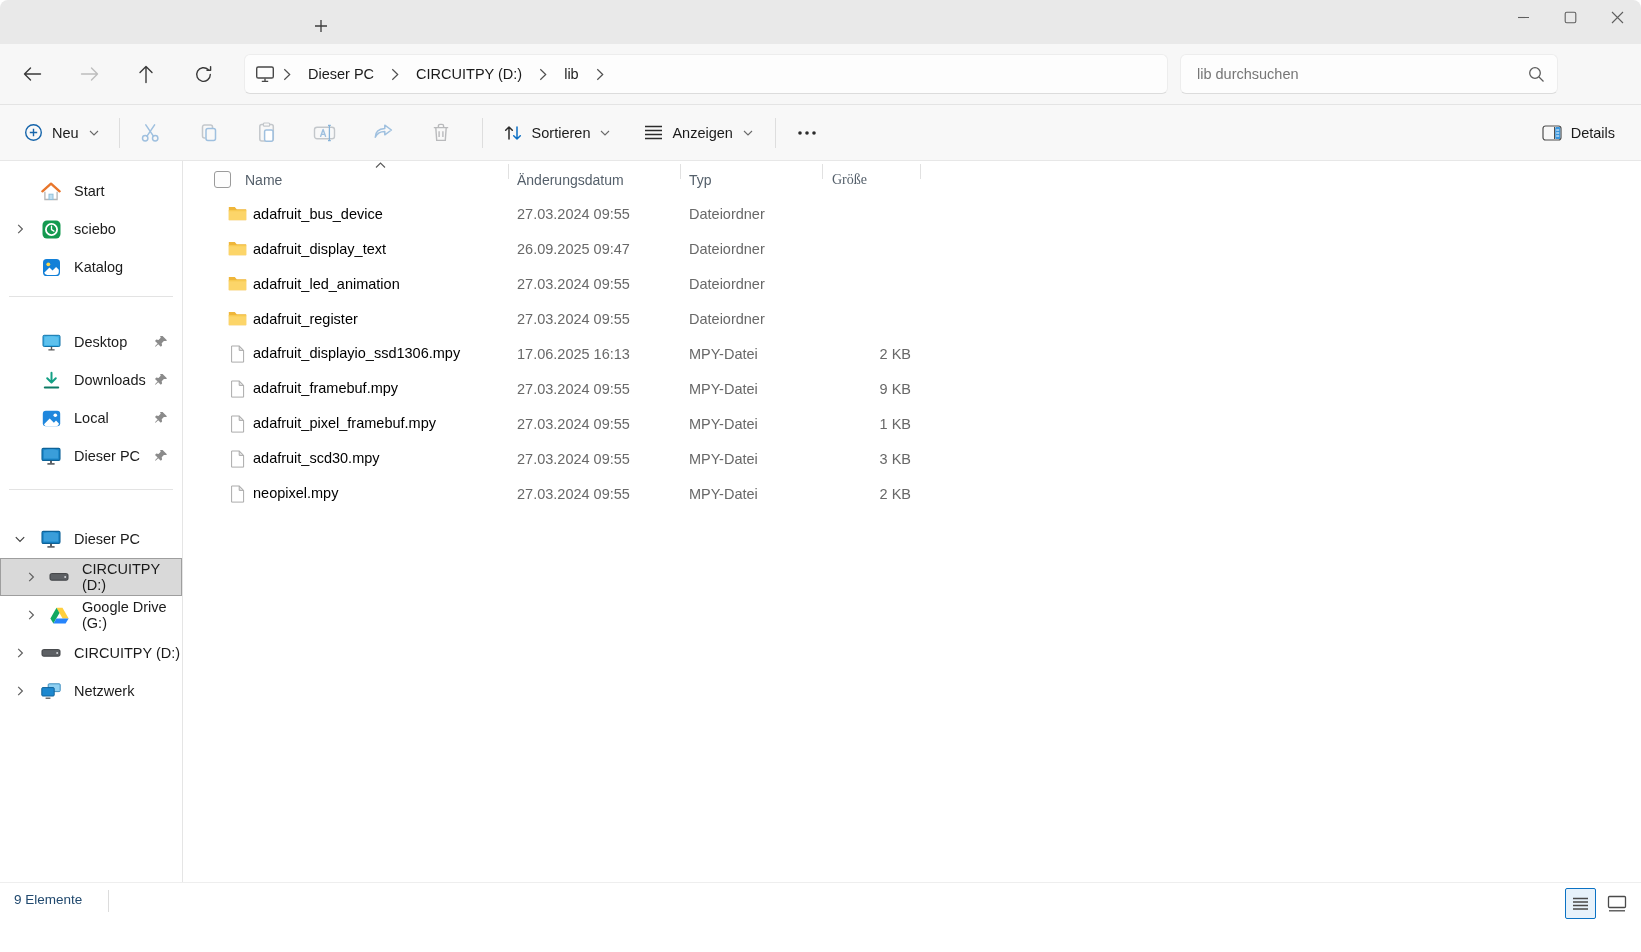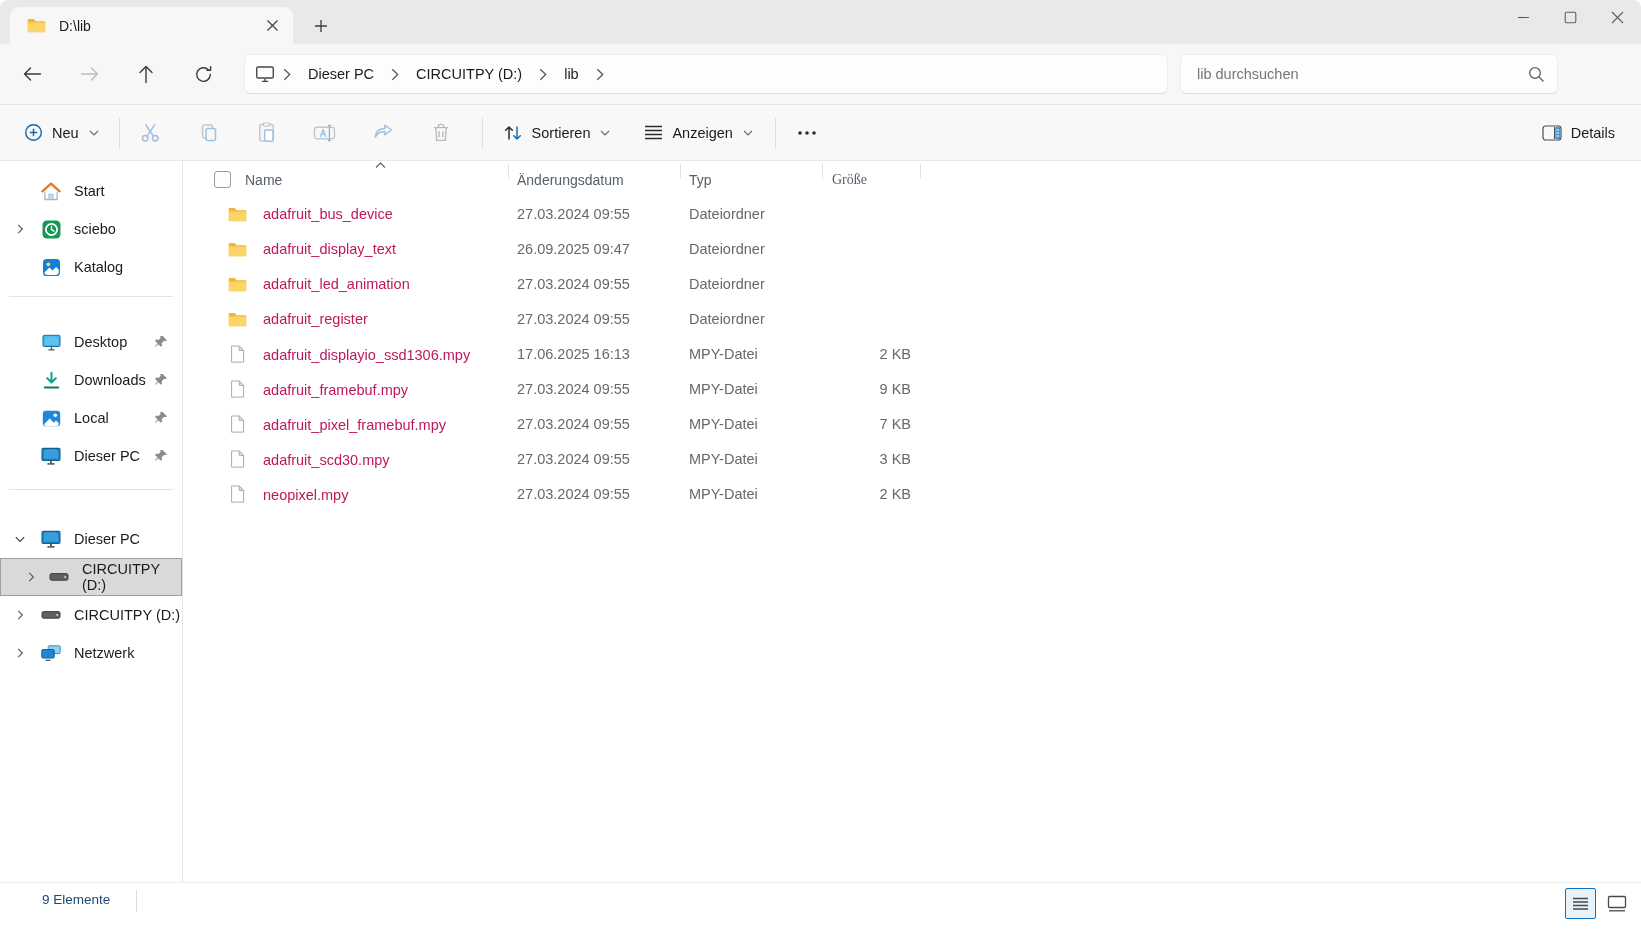--- a/index.html
+++ b/index.html
@@ -61,56 +61,41 @@
   .grid-row { display:grid; grid-template-columns:325px 172px 142px 98px; align-items:center; }
   .list-header { height:33px; position:relative; font-size:14px; color:#55606b; }
   .hdr-name { display:flex; align-items:center; padding-left:31px; gap:14px; height:100%; }
   .checkbox { width:17px; height:17px; border:1px solid #9b9b9b; border-radius:3px; background:#fdfdfd; }
   .hdr-cell { padding-left:9px; }
   .hdr-size { padding-left:10px;font-family:Liberation Serif, serif; }
   .hdr-sep { position:absolute; top:1px; width:1px; height:15px; background:#e1e1e1; }
   .sort-caret { position:absolute; left:192px; top:-1px; display:flex; }
   .rows { }
   .file-row { height:35px; font-size:14.5px; border-radius:4px; }
-  .cell-name { display:flex; align-items:flex-end; padding-left:45px; gap:16px; color:#be185d; white-space:nowrap; }
+  .cell-name { display:flex; align-items:flex-start; padding-left:45px; gap:6px; color:#000000; white-space:nowrap; }
   .cell-name .row-icon { flex:none; display:flex; width:19px; justify-content:center; }
   .cell-dim { padding-left:9px; color:#686868; white-space:nowrap; }
   .cell-size { text-align:right; padding-right:9px; color:#686868; white-space:nowrap; }
 
   
   .statusbar { flex:none; height:70px; border-top:1px solid #eeeeee; position:relative; padding:9px 16px 0 14px;
                display:flex; align-items:flex-start; background:#fff; }
-  .status-count { font-size:13.5px; color:#21496e;margin-left:28px; }
+  .status-count { font-size:13.5px; color:#21496e; }
   .status-sep { width:1px; height:22px; background:#dcdcdc; margin-left:26px; margin-top:-2px; }
   .view-toggles { position:absolute; right:14px; top:5px; display:flex; align-items:center; gap:11px; }
   .vt-btn { border:none; background:transparent; display:flex; align-items:center; justify-content:center; }
   .vt-btn.active { width:31px; height:31px; background:#e7f2fb; border:1.5px solid #0b72c4; border-radius:2px; }
   svg { display:block; }
 </style>
 </head>
 <body>
 
 <div class="window">
 
   <div class="tabbar">
-    <div class="tab">
-      <span id="tab-folder-icon">
-          <svg width="19" height="15" viewBox="0 0 19 15">
-            <path d="M.8 1h6l1.9 2.3h9.5v10.9H.8z" fill="#efb63a"></path>
-            <path d="M.8 4.2h17.4v9.9H.8z" fill="#fcd569"></path>
-            <path d="M.8 4.2h17.4v1.1H.8z" fill="#f6c94f"></path>
-          </svg>
-        </span>
-      <span class="tab-title">D:\lib</span>
-      <button class="tab-close">
-        <svg width="13" height="13" viewBox="0 0 13 13">
-            <path d="M1.5 1.5 11.5 11.5M11.5 1.5 1.5 11.5" stroke="#3f3f3f" stroke-width="1.2" fill="none"></path>
-          </svg>
-      </button>
-    </div>
     <button class="new-tab">
       <svg width="14" height="14" viewBox="0 0 14 14">
           <path d="M7 1v12M1 7h12" stroke="#3c3c3c" stroke-width="1.3" fill="none"></path>
         </svg>
     </button>
     <div class="win-controls">
       <button class="win-btn">
         <svg width="13" height="13" viewBox="0 0 13 13">
             <path d="M1 6.5h11" stroke="#5f5f5f" stroke-width="1.1"></path>
           </svg>
@@ -460,20 +445,37 @@
           <span class="sb-icon">
             <span style="display: flex;">
               <svg width="20" height="10" viewBox="0 0 20 10">
                 <rect x="1" y="1.6" width="18" height="6.6" rx="1.5" fill="#5d6064" stroke="#3f4144" stroke-width="1"></rect>
                 <circle cx="16.2" cy="4.9" r="1" fill="#d4d7da"></circle>
               </svg>
             </span>
           </span>
           <span>CIRCUITPY (D:)</span>
         </div>
+        <div class="sb-item lvl1">
+          <span class="sb-chev">
+            <svg width="12" height="12" viewBox="0 0 12 12">
+              <path d="M4.2 1.8 8.4 6l-4.2 4.2" fill="none" stroke="#5f5f5f" stroke-width="1.2"></path>
+            </svg>
+          </span>
+          <span class="sb-icon">
+            <span style="display: flex;">
+              <svg width="19" height="17" viewBox="0 0 19 17">
+                <path d="M6.5 0.8h6l6.1 10.6h-6z" fill="#ffcf3e"></path>
+                <path d="M6.5 0.8 0.4 11.4l3 5.1 6.1-10.6z" fill="#11a861"></path>
+                <path d="M3.4 16.5l3-5.1h12.2l-3 5.1z" fill="#2684fc"></path>
+              </svg>
+            </span>
+          </span>
+          <span>Google Drive (G:)</span>
+        </div>
         <div class="sb-item">
           <span class="sb-chev">
             <svg width="12" height="12" viewBox="0 0 12 12">
               <path d="M4.2 1.8 8.4 6l-4.2 4.2" fill="none" stroke="#5f5f5f" stroke-width="1.2"></path>
             </svg>
           </span>
           <span class="sb-icon">
             <span style="display: flex;">
               <svg width="20" height="10" viewBox="0 0 20 10">
                 <rect x="1" y="1.6" width="18" height="6.6" rx="1.5" fill="#5d6064" stroke="#3f4144" stroke-width="1"></rect>
@@ -628,21 +630,21 @@
                   <svg width="15" height="18" viewBox="0 0 15 18">
                     <path d="M1.6 1h7.6l4.4 4.4v11.7H1.6z" fill="#fff" stroke="#ababab" stroke-width="1"></path>
                     <path d="M9.2 1l4.4 4.4H9.2z" fill="#e3e3e3" stroke="#ababab" stroke-width="1" stroke-linejoin="round"></path>
                   </svg>
                 </span>
               </span>
               <span>adafruit_pixel_framebuf.mpy</span>
             </div>
             <div class="cell-dim">27.03.2024 09:55</div>
             <div class="cell-dim">MPY-Datei</div>
-            <div class="cell-size">7 KB</div>
+            <div class="cell-size">1 KB</div>
           </div>
           <div class="file-row grid-row">
             <div class="cell-name">
               <span class="row-icon">
                 <span style="display: flex;">
                   <svg width="15" height="18" viewBox="0 0 15 18">
                     <path d="M1.6 1h7.6l4.4 4.4v11.7H1.6z" fill="#fff" stroke="#ababab" stroke-width="1"></path>
                     <path d="M9.2 1l4.4 4.4H9.2z" fill="#e3e3e3" stroke="#ababab" stroke-width="1" stroke-linejoin="round"></path>
                   </svg>
                 </span>

